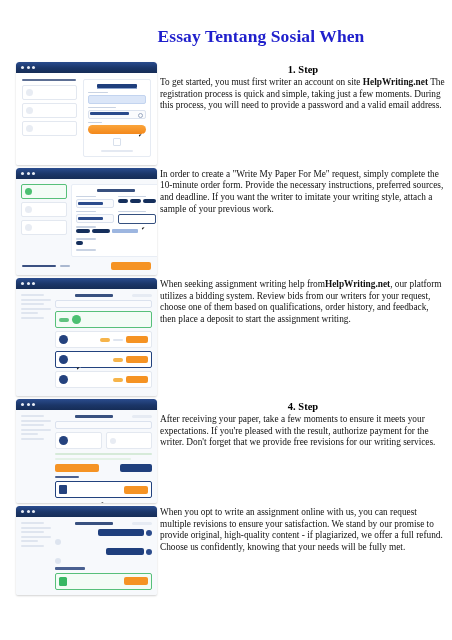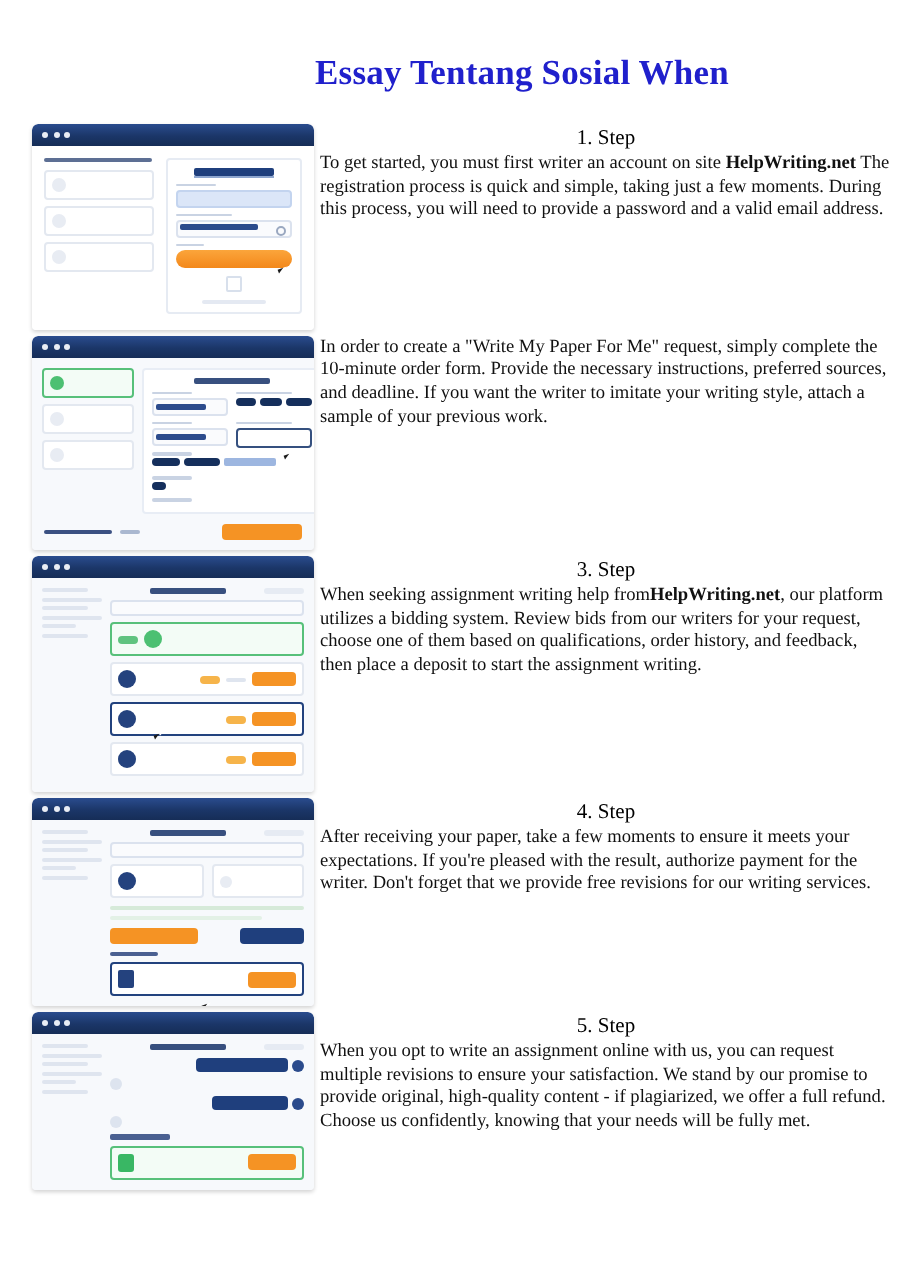--- a/index.html
+++ b/index.html
@@ -50,21 +50,21 @@
     padding-left: 16px;
     box-sizing: border-box;
   }
   .text-col {
     flex: 1 1 auto;
     padding-right: 6px;
     padding-top: 1px;
   }
   .step-head {
     text-align: center;
-    font-weight: normal;
+    font-weight: bold;
     font-size: 10.5px;
     color: #000;
     margin: 0 0 1px 0;
     line-height: 13px;
   }
   .step-body {
     font-size: 9.3px;
     line-height: 11.6px;
     color: #111;
     margin: 0;
@@ -384,21 +384,20 @@
               <span class="grow"><span class="ln m"></span><span class="ln s"></span></span>
               <span class="tagchip"></span>
               <span class="btn" style="width:22px;"></span>
             </div>
             <div class="cursor" style="left:22px;bottom:22px;"></div>
           </div>
         </div>
       </div>
     </div>
     <div class="text-col">
-      <p class="step-head">3. Step</p>
       <p class="step-body"><span>When seeking assignment writing help from</span><b>HelpWriting.net</b><span>, our platform utilizes a bidding system. Review bids from our writers for your request, choose one of them based on qualifications, order history, and feedback, then place a deposit to start the assignment writing.</span></p>
     </div>
   </div>
 
   <div class="step-row">
     <div class="shot-col">
       <div class="browser">
         <div class="bar">
           <span class="dot"></span>
           <span class="dot"></span>
@@ -494,18 +493,17 @@
             <div class="card green" style="margin:0;">
               <span class="bub greensq" style="width:8px;height:9px;flex:0 0 8px;"></span>
               <span class="grow"><span class="ln m" style="background:#cfe9d8;"></span><span class="ln s" style="background:#e0f1e6;"></span></span>
               <span class="btn" style="width:24px;height:8px;"></span>
             </div>
           </div>
         </div>
       </div>
     </div>
     <div class="text-col">
-      <p class="step-head">5. Step</p>
       <p class="step-body"><span>When you opt to write an assignment online with us, you can request multiple revisions to ensure your satisfaction. We stand by our promise to provide original, high-quality content - if plagiarized, we offer a full refund. Choose us confidently, knowing that your needs will be fully met.</span><b></b><span></span></p>
     </div>
   </div>
 
 </div>
 
 </body></html>

